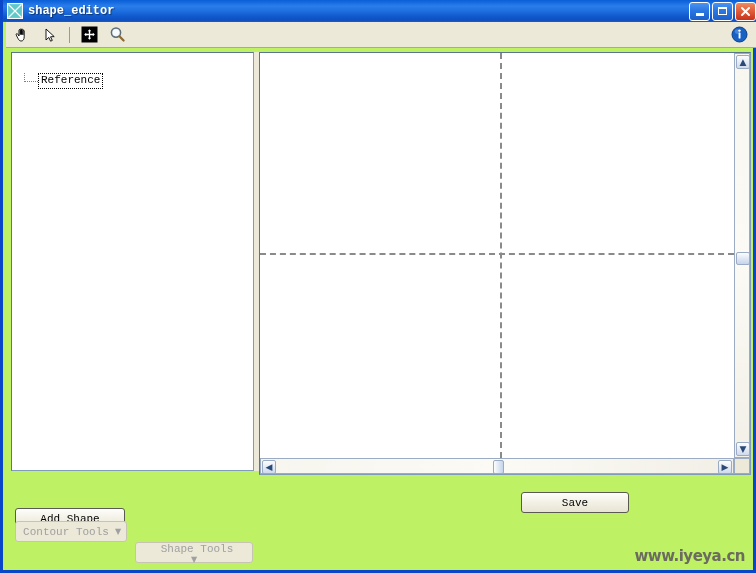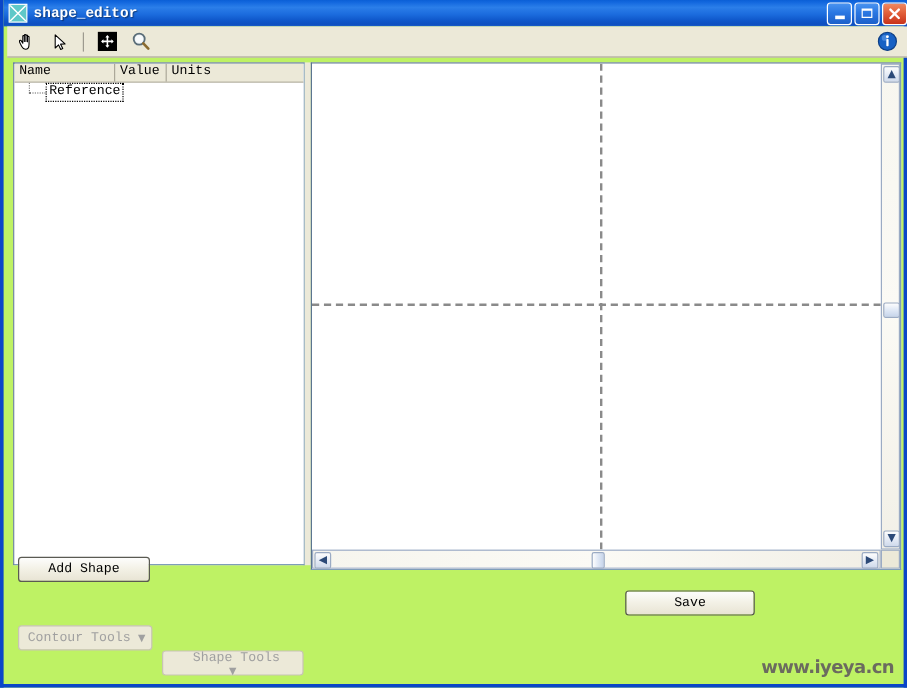--- a/index.html
+++ b/index.html
@@ -158,21 +158,21 @@
   .th-value { width: 43px; }
   .th-units { width: 114px; border-right: none; }
 
   #tree-body {
     position: relative;
     height: 401px;
     background: #ffffff;
   }
   #tree-row {
     position: absolute;
-    left: 0; top: 0;
+    left: 0; top: 20px;
     height: 15px;
     display: flex;
     align-items: center;
   }
   #tree-connector {
     width: 14px;
     height: 9px;
     margin-left: 12px;
     border-left: 1px dotted #808080;
     border-bottom: 1px dotted #808080;
@@ -302,21 +302,21 @@
     box-sizing: border-box;
     font-family: "Liberation Mono", "DejaVu Sans Mono", monospace;
     font-size: 11px;
     color: #000000;
     display: flex;
     align-items: center;
     justify-content: center;
     cursor: default;
     white-space: nowrap;
   }
-  #btn-add-shape { left: 12px;  top: 464px; width: 110px; height: 21px; }
+  #btn-add-shape { left: 12px;  top: 508px; width: 110px; height: 21px; }
   #btn-save      { left: 518px; top: 492px; width: 108px; height: 21px; }
   #btn-cancel    { left: 636px; top: 492px; width: 108px; height: 21px; }
 
   .dropbtn {
     position: absolute;
     background: #ece9d8;
     border: 1px solid #c8c4b4;
     border-radius: 3px;
     box-sizing: border-box;
     font-family: "Liberation Mono", "DejaVu Sans Mono", monospace;
@@ -422,25 +422,20 @@
       <svg width="17" height="17" viewBox="0 0 17 17">
         <circle cx="8.5" cy="8.5" r="7.5" fill="#1761c4" stroke="#0d3f86" stroke-width="1"></circle>
         <circle cx="6.2" cy="5.6" r="2.4" fill="#5c9ae8" opacity="0.65"></circle>
         <circle cx="8.5" cy="4.6" r="1.2" fill="#ffffff"></circle>
         <rect x="7.6" y="6.6" width="1.9" height="6" rx="0.6" fill="#ffffff"></rect>
       </svg>
     </div>
   </div>
 
   <div id="tree-panel">
-    <div id="tree-header">
-      <div class="th-cell th-name">Name</div>
-      <div class="th-cell th-value">Value</div>
-      <div class="th-cell th-units">Units</div>
-    </div>
     <div id="tree-body">
       <div id="tree-row">
         <span id="tree-connector"></span>
         <span id="tree-item-label">Reference</span>
       </div>
     </div>
   </div>
 
   <div id="splitter"></div>
 

